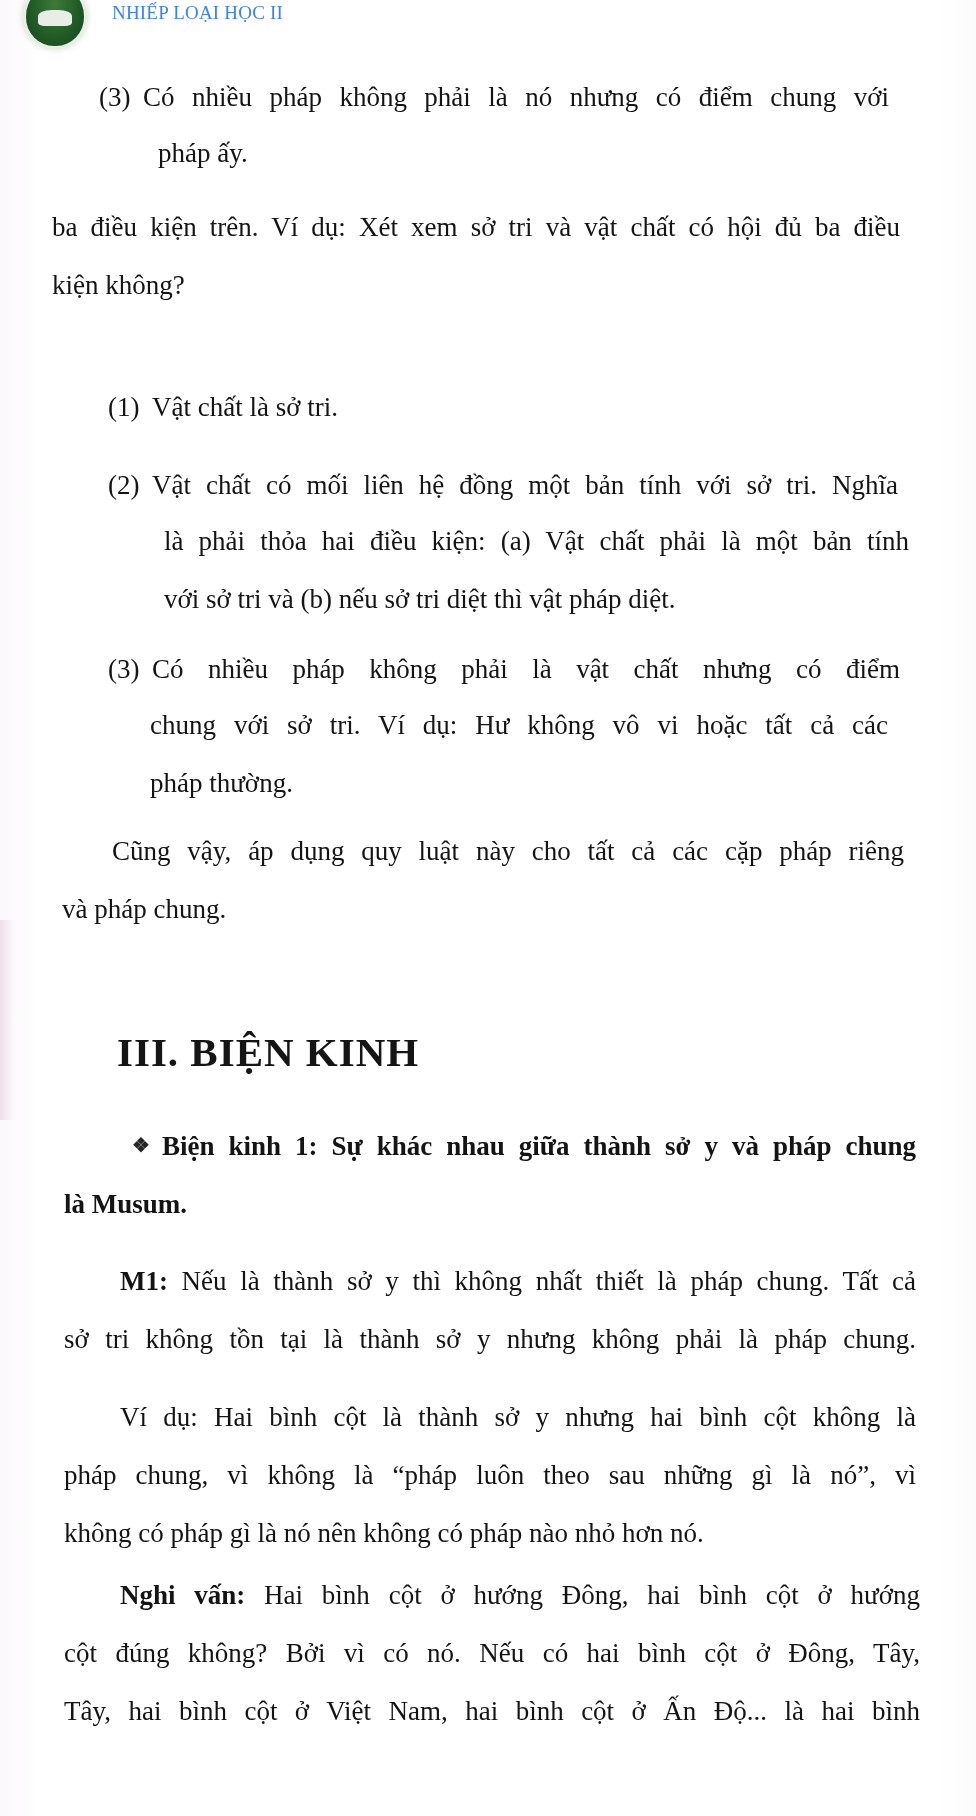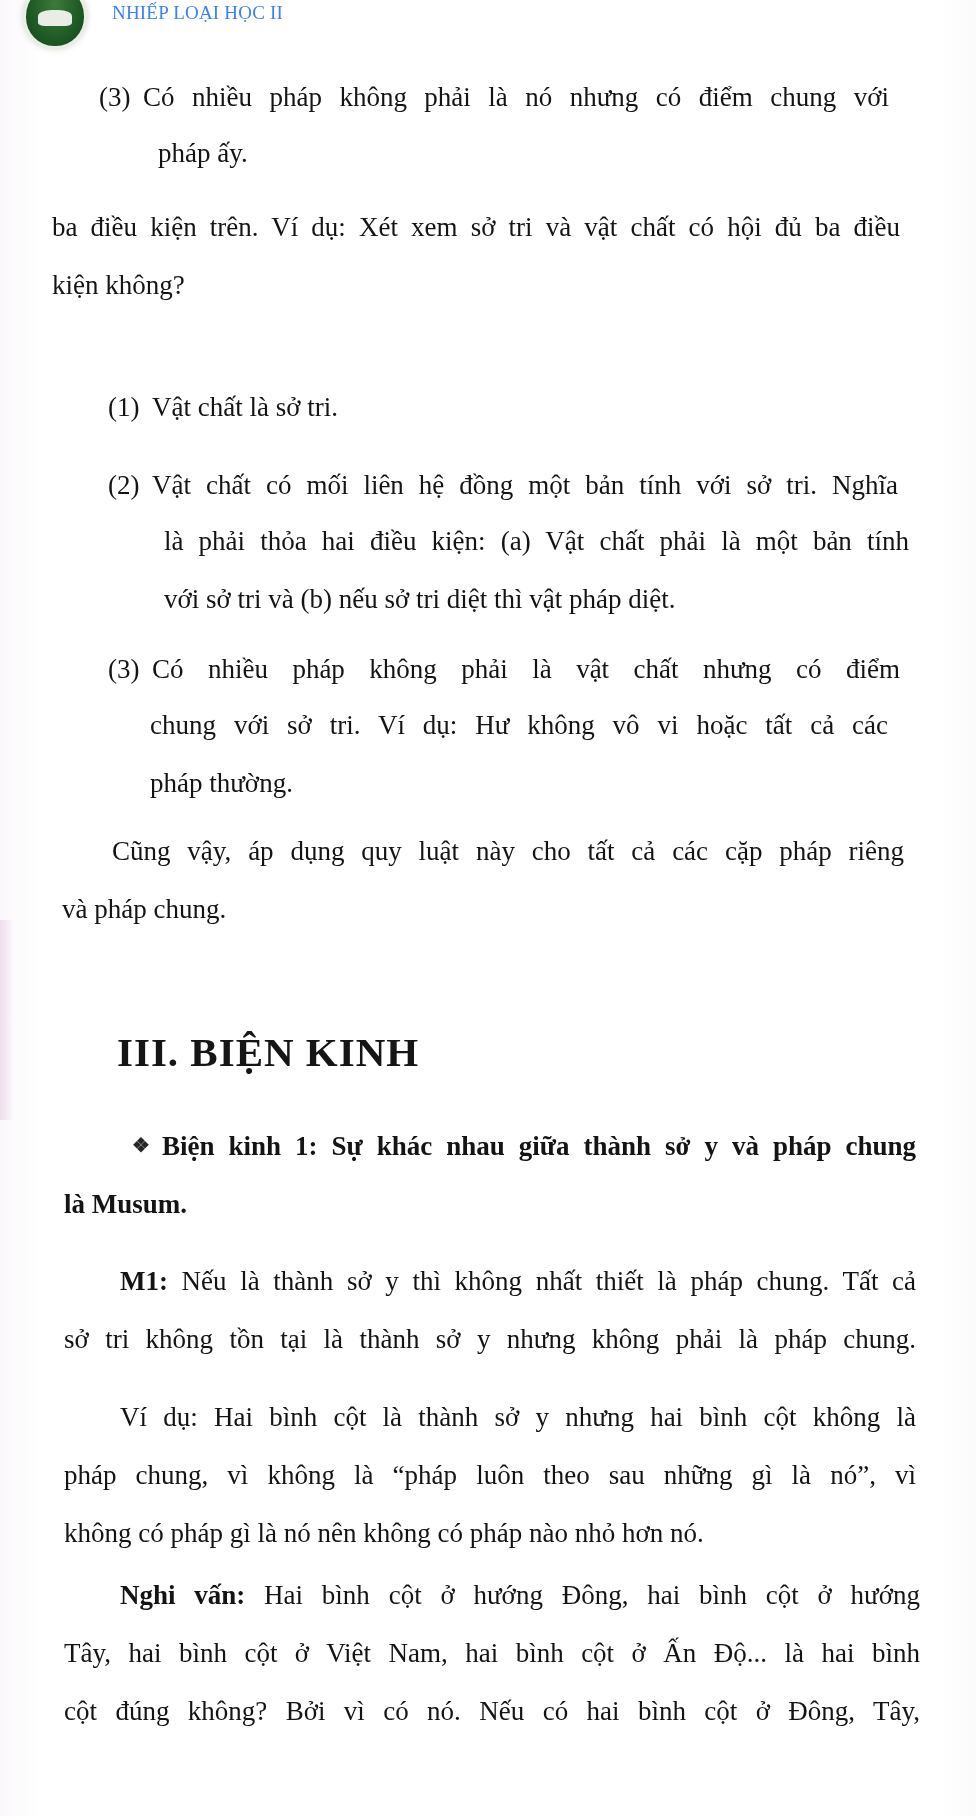--- a/index.html
+++ b/index.html
@@ -168,15 +168,15 @@
 </div>
 
 <div class="para" style="left:64px; top:1388px; width:852px;">
   <span class="line" style="padding-left:56px; width:796px;">Ví dụ: Hai bình cột là thành sở y nhưng hai bình cột không là</span>
   <span class="line">pháp chung, vì không là “pháp luôn theo sau những gì là nó”, vì</span>
   <span class="line last">không có pháp gì là nó nên không có pháp nào nhỏ hơn nó.</span>
 </div>
 
 <div class="para" style="left:64px; top:1566px; width:856px;">
   <span class="line" style="padding-left:56px; width:800px;"><span class="bold">Nghi vấn:</span><span> Hai bình cột ở hướng Đông, hai bình cột ở hướng</span></span>
+  <span class="line">cột đúng không? Bởi vì có nó. Nếu có hai bình cột ở Đông, Tây,</span>
   <span class="line">Tây, hai bình cột ở Việt Nam, hai bình cột ở Ấn Độ... là hai bình</span>
-  <span class="line">cột đúng không? Bởi vì có nó. Nếu có hai bình cột ở Đông, Tây,</span>
 </div>
 
 </body></html>

